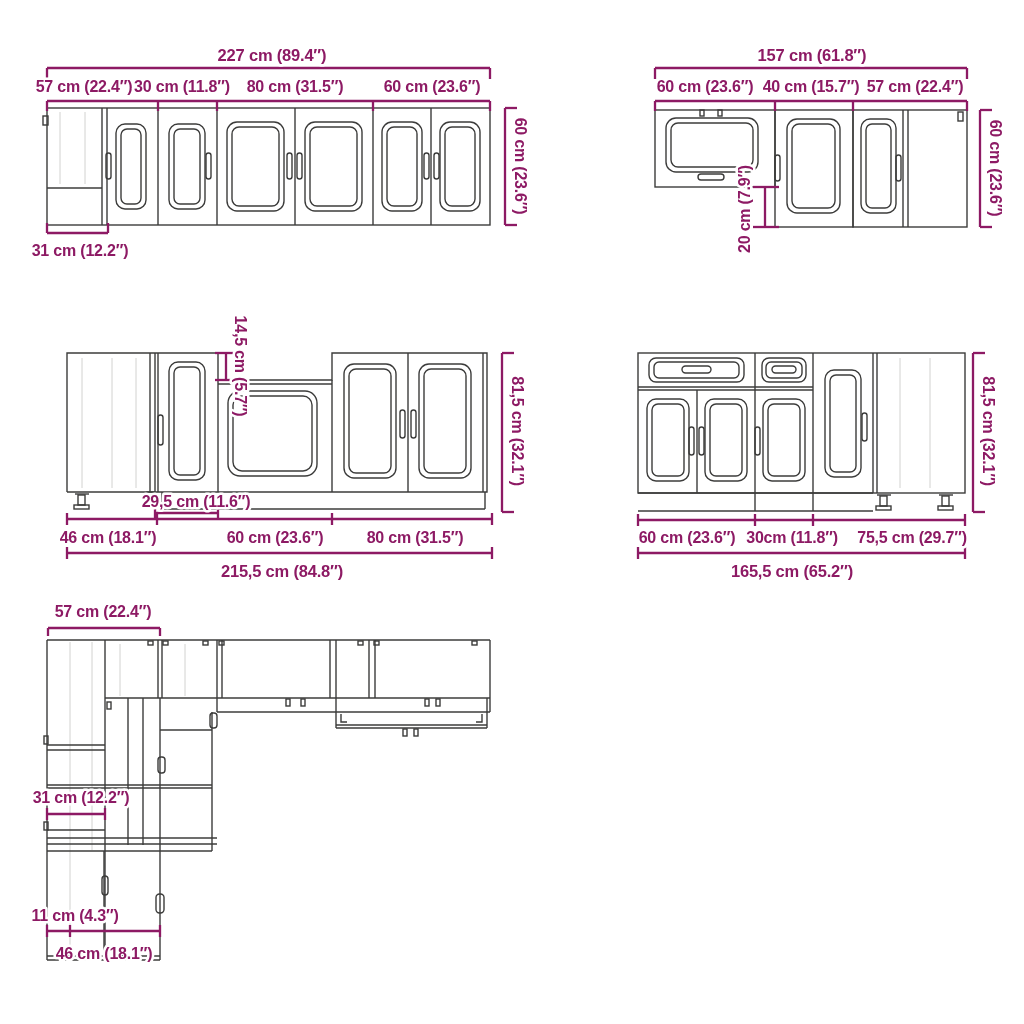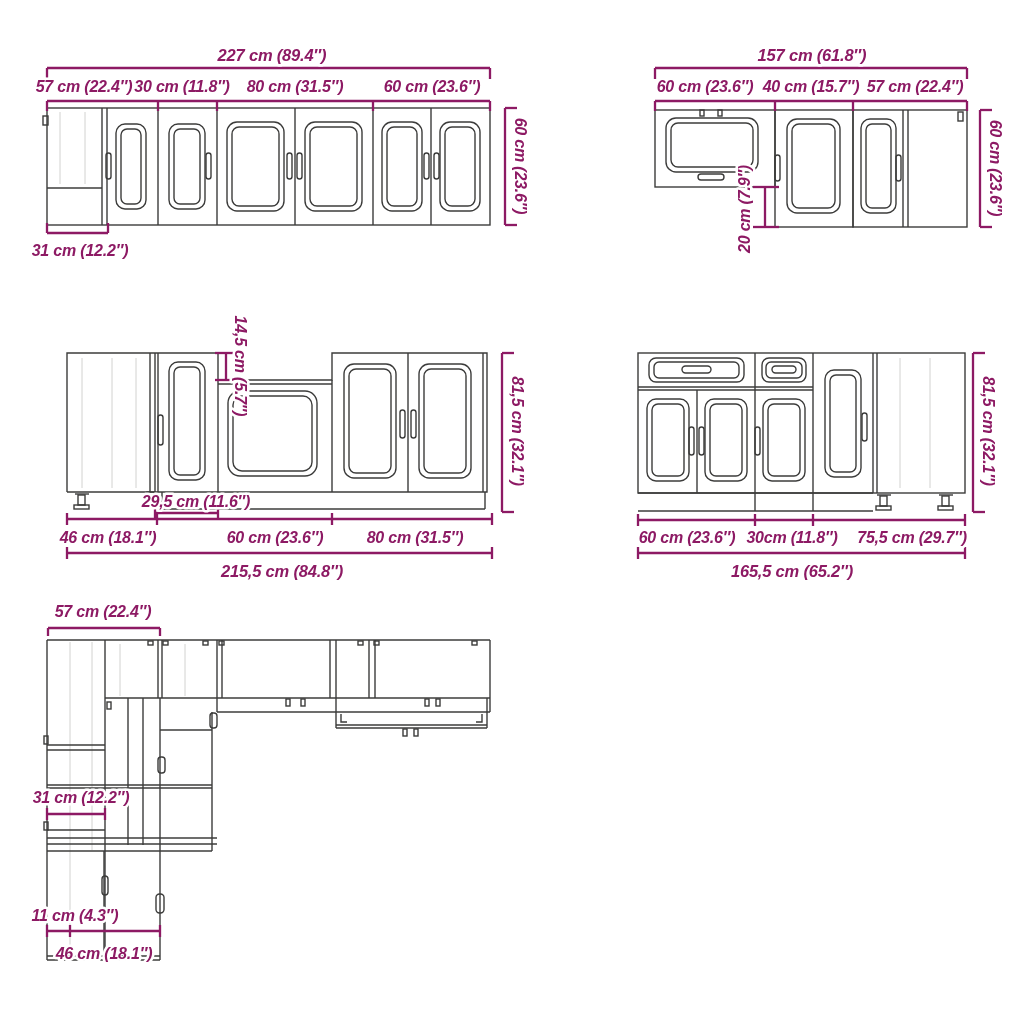--- a/index.html
+++ b/index.html
@@ -1,16 +1,16 @@
 <!DOCTYPE html>
 <html style="--dimension: #8D1A64; --line: #3C3C3B; --faint: #D2D2D0;"><head>
 <meta charset="utf-8">
 <style>
   html,body{margin:0;padding:0;background:#fff;}
-  #canvas{position:relative;width:1024px;height:1024px;background:#fff;overflow:hidden;font-style:italic;}
+  #canvas{position:relative;width:1024px;height:1024px;background:#fff;overflow:hidden;}
   svg{display:block;}
   
   .ink line,.ink rect,.ink path,.ink polyline{stroke:var(--line,#3C3C3B);fill:none;stroke-width:1.4;}
   .po{stroke-width:1.7;}          
   .pi{stroke-width:1.1;}          
   .hd{fill:#fff;stroke-width:1.4;} 
   .mk{fill:var(--line,#3C3C3B);stroke:none;} 
   .ft line,.ft rect{stroke:var(--faint,#D2D2D0);stroke-width:1;fill:none;}
   
   .dim line{stroke:var(--dimension,#8D1A64);stroke-width:2.3;fill:none;}

